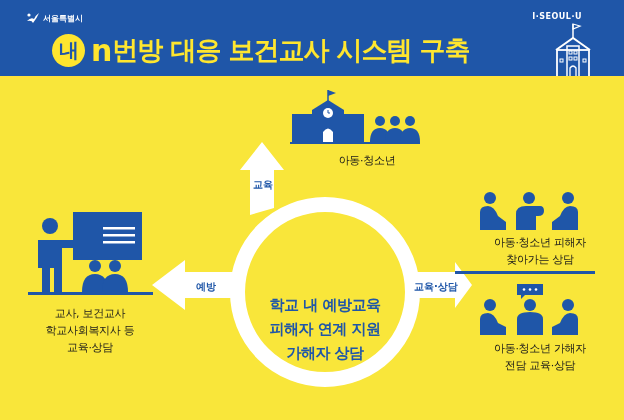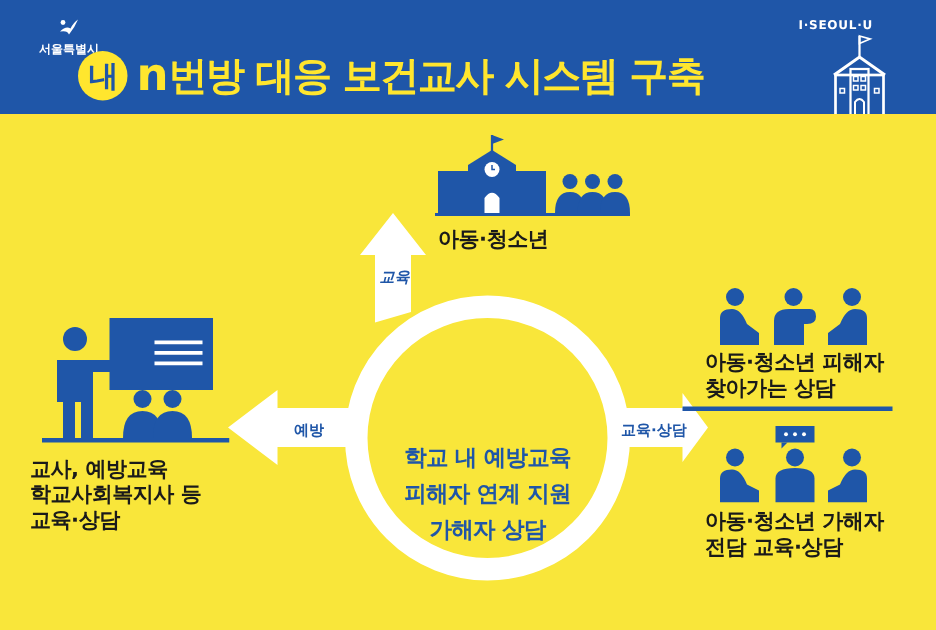--- a/index.html
+++ b/index.html
@@ -4,21 +4,21 @@
 <style>
   * { margin: 0; padding: 0; box-sizing: border-box; }
   html, body { width: 624px; height: 420px; overflow: hidden; }
   body { background: #f9e63a; font-family: "DejaVu Sans", "Liberation Sans", sans-serif; position: relative; }
 
   .header {
     position: absolute; left: 0; top: 0; width: 624px; height: 78px;
     background: #1f56a8;
   }
   .header-bottom { position: absolute; left: 0; top: 76px; width: 624px; height: 3px; background: #ffe33a; }
-  .seoul-logo { position: absolute; left: 26px; top: 12px; display: flex; align-items: center; gap: 3px; color: #fff; font-size: 8px; font-weight: bold; flex-direction: column; }
+  .seoul-logo { position: absolute; left: 26px; top: 12px; display: flex; align-items: center; gap: 3px; color: #fff; font-size: 8px; font-weight: bold; }
   .seoul-logo svg { width: 14px; height: 12px; }
   .iseoulu { position: absolute; right: 42px; top: 12px; color: #fff; font-size: 8px; font-weight: bold; letter-spacing: 0.5px; }
   .title {
     position: absolute; left: 52px; top: 30px; height: 40px;
     display: flex; align-items: center; gap: 6px;
     color: #ffe62e; font-size: 26px; font-weight: bold; letter-spacing: -1px; white-space: nowrap;
   }
   .title .circ {
     display: inline-flex; align-items: center; justify-content: center;
     width: 33px; height: 33px; border-radius: 50%; background: #ffe62e; color: #1f56a8;
@@ -30,21 +30,21 @@
     position: absolute; left: 230px; top: 197px; width: 190px; height: 190px; border-radius: 50%;
     border: 15px solid #ffffff; background: #f9e63a;
   }
   .center-text {
     position: absolute; left: 245px; top: 258px; width: 160px; text-align: center;
     color: #1f56a8; font-size: 15px; font-weight: bold; line-height: 24px; letter-spacing: -0.5px; margin-top: 35px;
   }
 
   .arrow-label { position: absolute; color: #1f56a8; font-size: 10px; font-weight: bold; }
 
-  .caption { position: absolute; color: #1a1a1a; font-size: 14px; font-weight: bold; text-align: left; line-height: 17px; letter-spacing: -0.3px; }
+  .caption { position: absolute; color: #1a1a1a; font-size: 11px; font-weight: normal; text-align: center; line-height: 17px; letter-spacing: -0.3px; }
   .divider { position: absolute; left: 455px; top: 271px; width: 140px; height: 3px; background: #1f56a8; }
   svg.icon { position: absolute; }
 </style>
 </head>
 <body>
 
 <div class="header">
   <div class="seoul-logo">
     <svg viewBox="0 0 14 12">
       <circle cx="3" cy="3" r="1.6" fill="#fff"></circle>
@@ -84,21 +84,21 @@
   <path d="M414 272 L455 272 L455 262 L472 285 L455 308 L455 298 L414 298 Z" fill="#fff"></path>
 </svg>
 
 <div class="center-ring"></div>
 <div class="center-text">
   <div>학교 내 예방교육</div>
   <div>피해자 연계 지원</div>
   <div>가해자 상담</div>
 </div>
 
-<div class="arrow-label" style="left:253px;top:178px;font-style:italic;">교육</div>
+<div class="arrow-label" style="left:253px;top:178px;">교육</div>
 <div class="arrow-label" style="left:182px;top:280px;margin-left:14px;">예방</div>
 <div class="arrow-label" style="left:414px;top:280px;">교육·상담</div>
 
 <svg class="icon" style="left:290px;top:88px;" width="130" height="56" viewBox="0 0 130 56">
   <line x1="38" y1="2" x2="38" y2="14" stroke="#1f56a8" stroke-width="1.5"></line>
   <path d="M38 2 L46 5 L38 8Z" fill="#1f56a8"></path>
   <path d="M22 22 L38 12 L54 22Z" fill="#1f56a8"></path>
   <rect x="22" y="22" width="32" height="32" fill="#1f56a8"></rect>
   <rect x="2" y="26" width="20" height="28" fill="#1f56a8"></rect>
   <rect x="54" y="26" width="20" height="28" fill="#1f56a8"></rect>
@@ -124,21 +124,21 @@
   <rect x="75" y="31" width="32" height="2.5" fill="#fff"></rect>
   <circle cx="22" cy="16" r="8" fill="#1f56a8"></circle>
   <path d="M10 30 H54 V38 H34 V82 H26 V58 H22 V82 H14 V58 H10Z" fill="#1f56a8"></path>
   <circle cx="67" cy="56" r="6" fill="#1f56a8"></circle>
   <circle cx="87" cy="56" r="6" fill="#1f56a8"></circle>
   <path d="M54 82 Q54 64 67 64 Q80 64 80 82Z" fill="#1f56a8"></path>
   <path d="M74 82 Q74 64 87 64 Q100 64 100 82Z" fill="#1f56a8"></path>
   <rect x="0" y="82" width="125" height="3" fill="#1f56a8"></rect>
 </svg>
 <div class="caption" style="left:20px;top:305px;width:140px;">
-  <div>교사, 예방교육</div>
+  <div>교사, 보건교사</div>
   <div>학교사회복지사 등</div>
   <div>교육·상담</div>
 </div>
 
 <svg class="icon" style="left:480px;top:192px;" width="100" height="38" viewBox="0 0 100 38">
   <circle cx="10" cy="6" r="6" fill="#1f56a8"></circle>
   <path d="M0 38 V20 Q0 14 8 14 Q14 14 18 24 L26 30 V38Z" fill="#1f56a8"></path>
   <circle cx="49" cy="6" r="6" fill="#1f56a8"></circle>
   <path d="M36 38 V22 Q36 14 46 14 H60 Q64 14 64 19 Q64 24 58 24 H56 V38Z" fill="#1f56a8"></path>
   <circle cx="88" cy="6" r="6" fill="#1f56a8"></circle>

